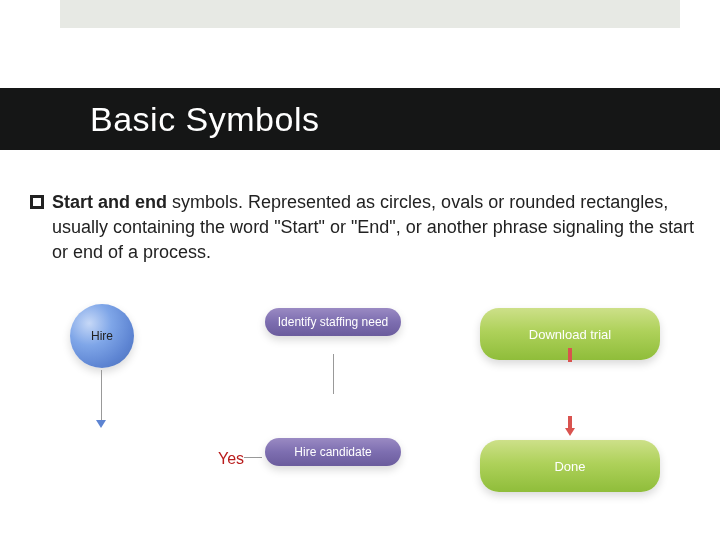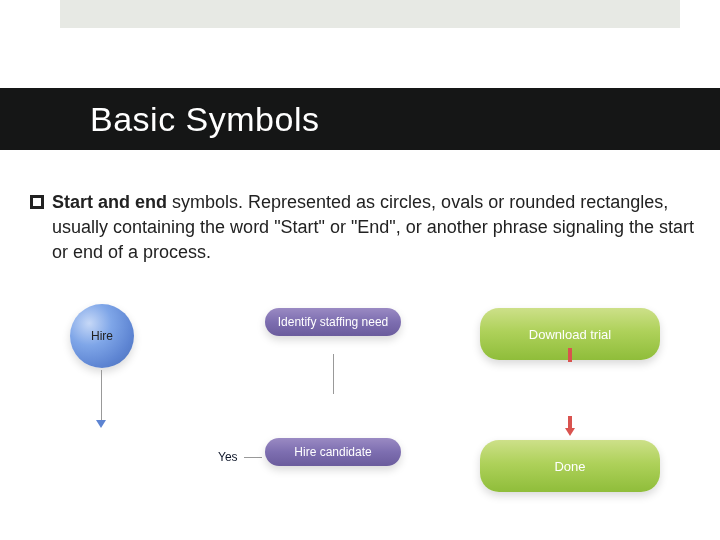--- a/index.html
+++ b/index.html
@@ -94,22 +94,22 @@
     background: linear-gradient(to bottom, #cde089 0%, #aed15a 45%, #8fbd3a 100%);
     box-shadow: 0 4px 8px rgba(0,0,0,0.15);
     color: #fff;
     font-size: 13px;
     display: flex;
     align-items: center;
     justify-content: center;
   }
   .yes-lbl {
     position: absolute;
-    font-size: 12px;
-    color: #0f172a;
+    font-size: 16px;
+    color: #b91c1c;
   }
   .vline {
     position: absolute;
     width: 1px;
     background: #999;
   }
   .arrowhead {
     position: absolute;
     width: 0; height: 0;
     border-left: 5px solid transparent;

